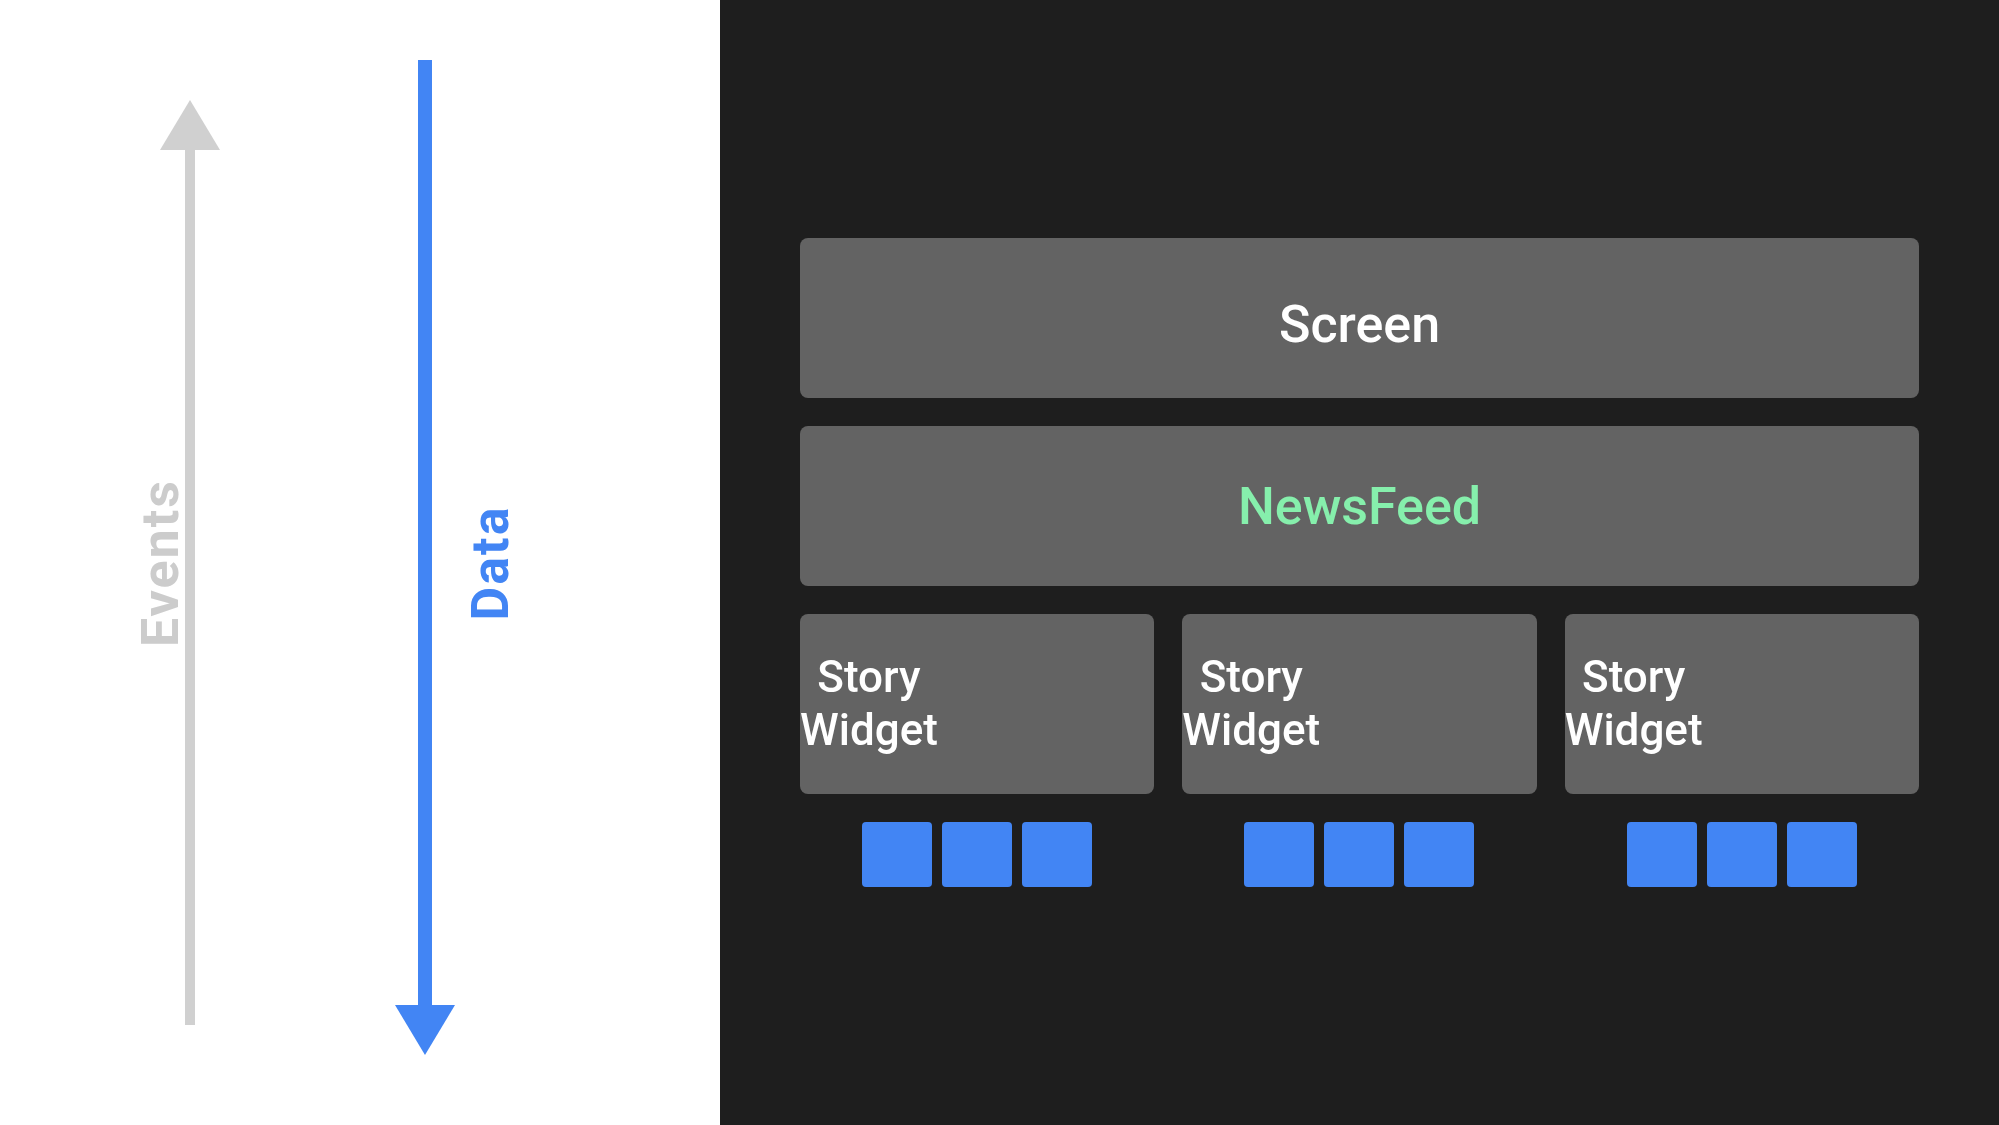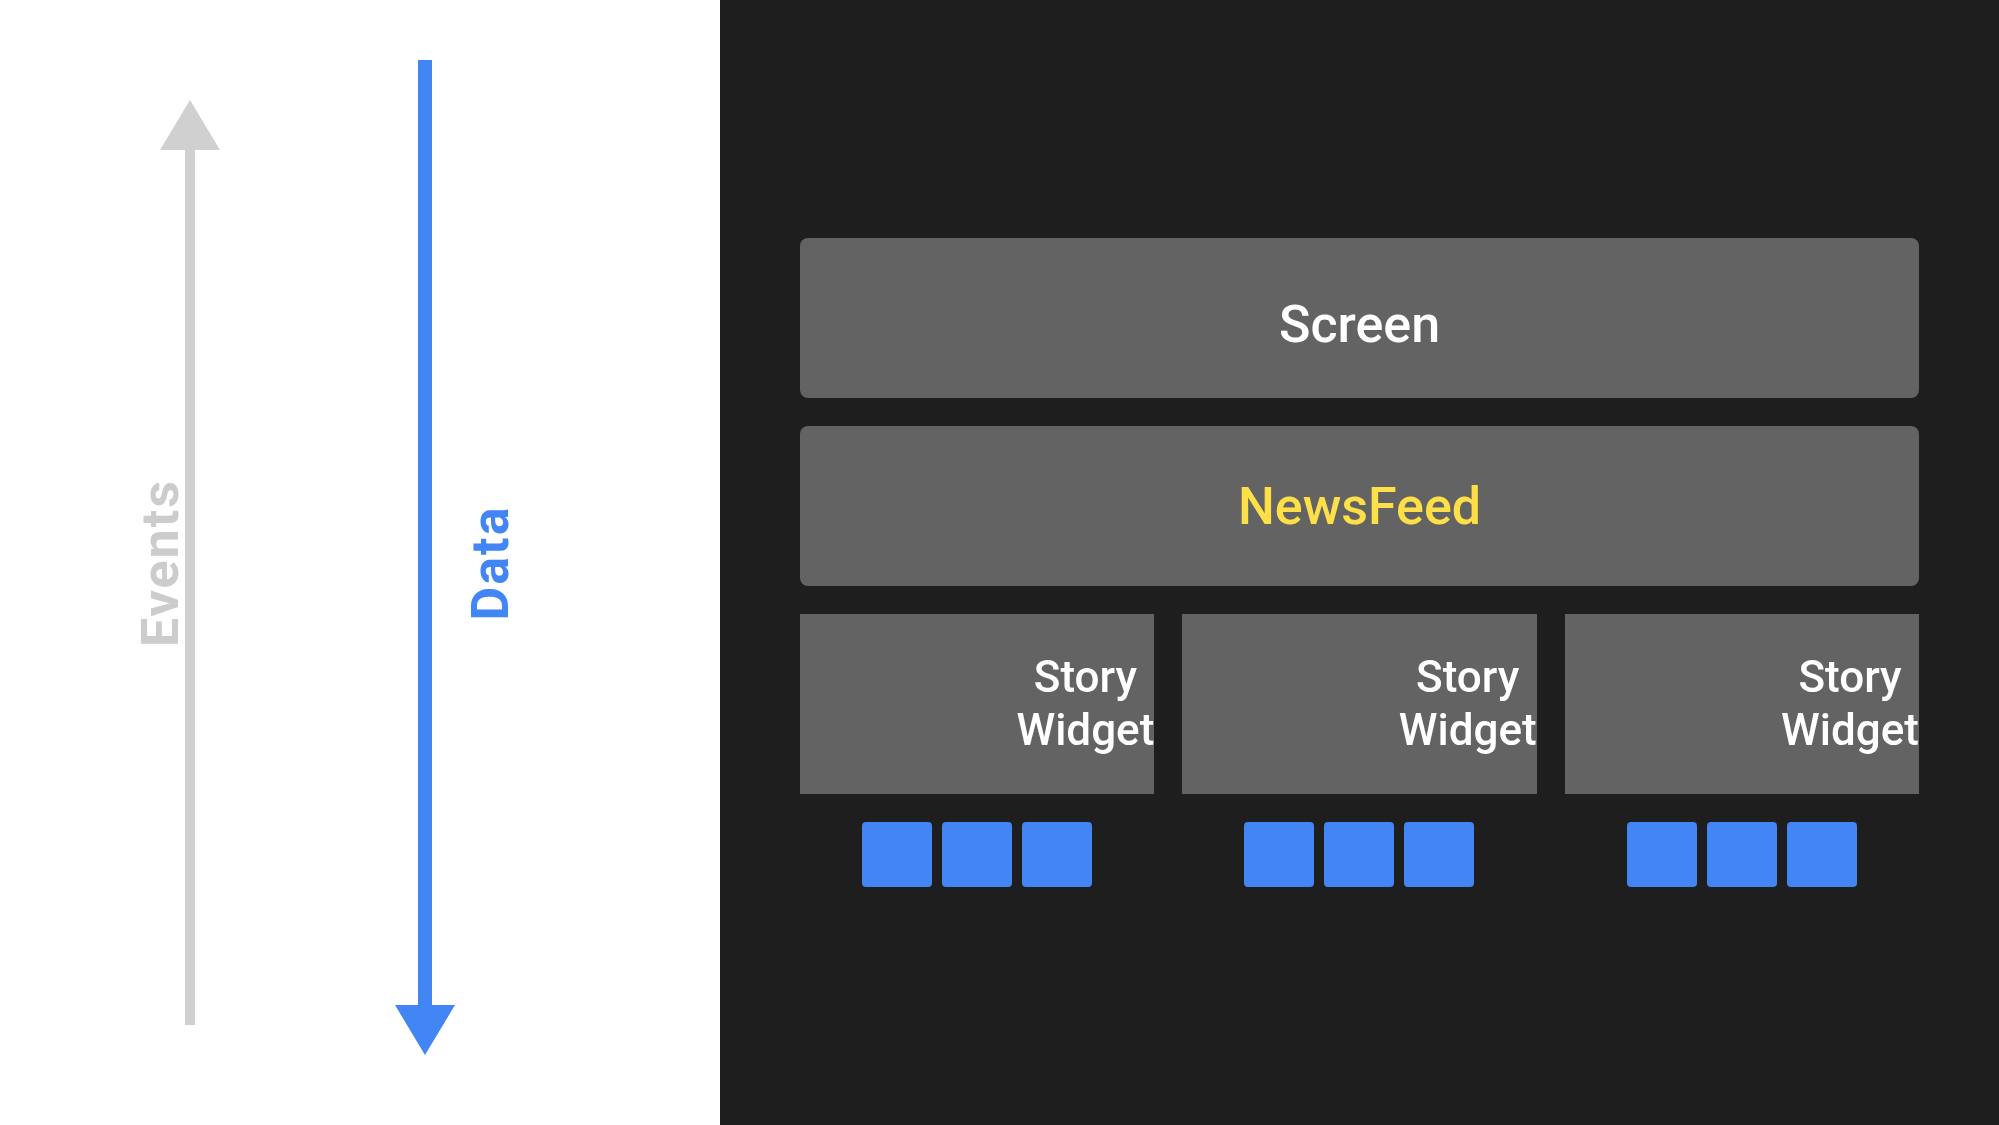--- a/index.html
+++ b/index.html
@@ -140,43 +140,43 @@
       border-radius: 8px;
       display: flex;
       align-items: center;
       justify-content: center;
       height: 160px;
     }
 
     .newsfeed-label {
       font-size: 52px;
       font-weight: 500;
-      color: #fde047;
+      color: #86efac;
     }
 
     
     .story-widgets-row {
       width: 100%;
       display: flex;
       gap: 28px;
       flex-direction: column;
     }
 
     .story-blocks-row {
       display: flex;
       gap: 28px;
     }
 
     .story-block {
       flex: 1;
       background: #636363;
-      border-radius: 0;
-      display: flex;
-      align-items: center;
-      justify-content: flex-end;
+      border-radius: 8px;
+      display: flex;
+      align-items: center;
+      justify-content: flex-start;
       height: 180px;
     }
 
     .story-label {
       font-size: 44px;
       font-weight: 500;
       color: #ffffff;
       text-align: center;
       line-height: 1.2;
     }

